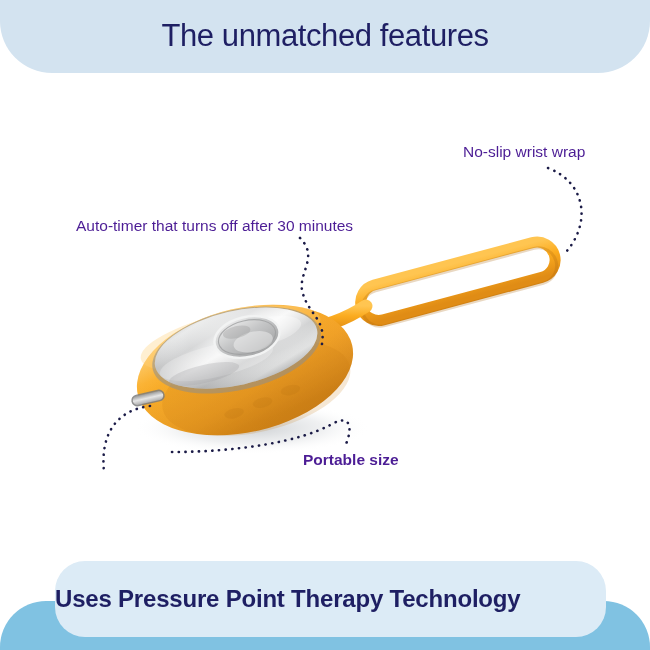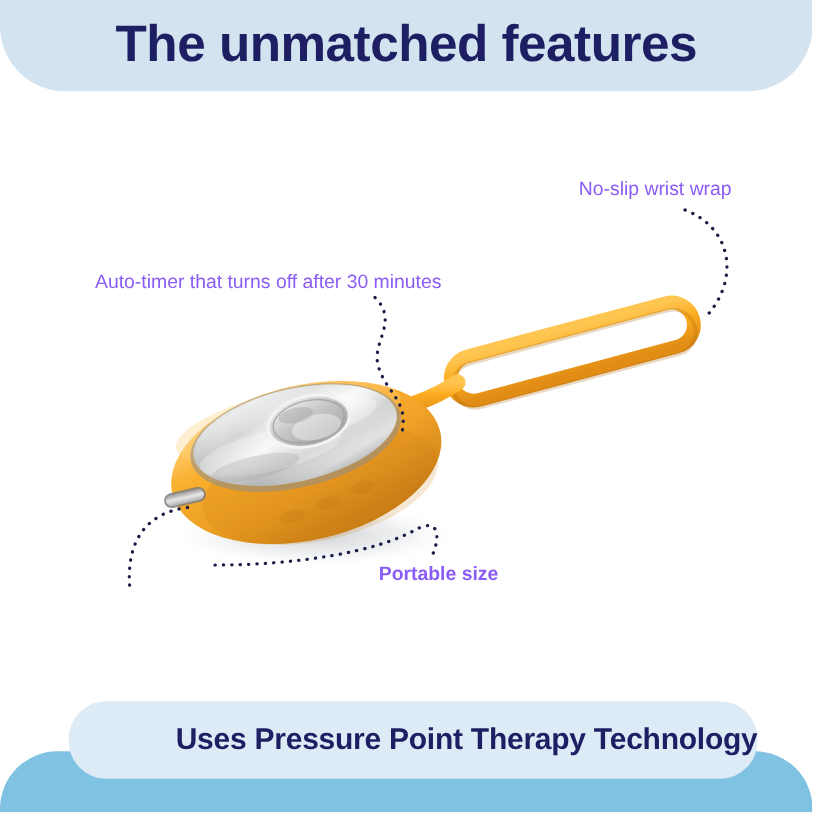--- a/index.html
+++ b/index.html
@@ -14,53 +14,53 @@
 
   
   .top-banner{
     position:absolute;left:0;top:0;width:650px;height:73px;
     background:#d3e3f0;
     border-radius:0 0 52px 52px;
     display:flex;align-items:center;justify-content:center;
   }
   .top-banner-text{
     color:#1e1f63;
-    font-size:41px;
-    font-weight:bold;
+    font-size:31px;
+    font-weight:normal;
     letter-spacing:-0.4px;
     line-height:1;
     white-space:nowrap;
     margin-top:-2px;
   }
 
   
   .bottom-band{
     position:absolute;left:0;top:601px;width:650px;height:49px;
     background:#80c2e2;
     border-radius:46px 46px 0 0;
   }
   .bottom-pill{
-    position:absolute;left:55px;top:561px;width:551px;height:62px;
+    position:absolute;left:55px;top:561px;width:551px;height:76px;
     background:#dcebf6;
     border-radius:30px;
-    display:flex;align-items:center;justify-content:flex-end;
+    display:flex;align-items:center;justify-content:flex-start;
   }
   .bottom-pill-text{
     color:#1e1f63;
     font-size:24px;
     font-weight:bold;
     letter-spacing:-0.2px;
     line-height:1;
     white-space:nowrap;
   }
 
   
   .label{
     position:absolute;
-    color:#8b5cf6;
+    color:#4c1d95;
     font-size:15.5px;
     line-height:1;
     white-space:nowrap;
   }
   .label-wrist{left:463px;top:144px;}
   .label-timer{left:76px;top:218px;}
   .label-portable{left:303px;top:452px;font-weight:bold;}
   .label-usb{left:21px;top:477px;}
 
   

